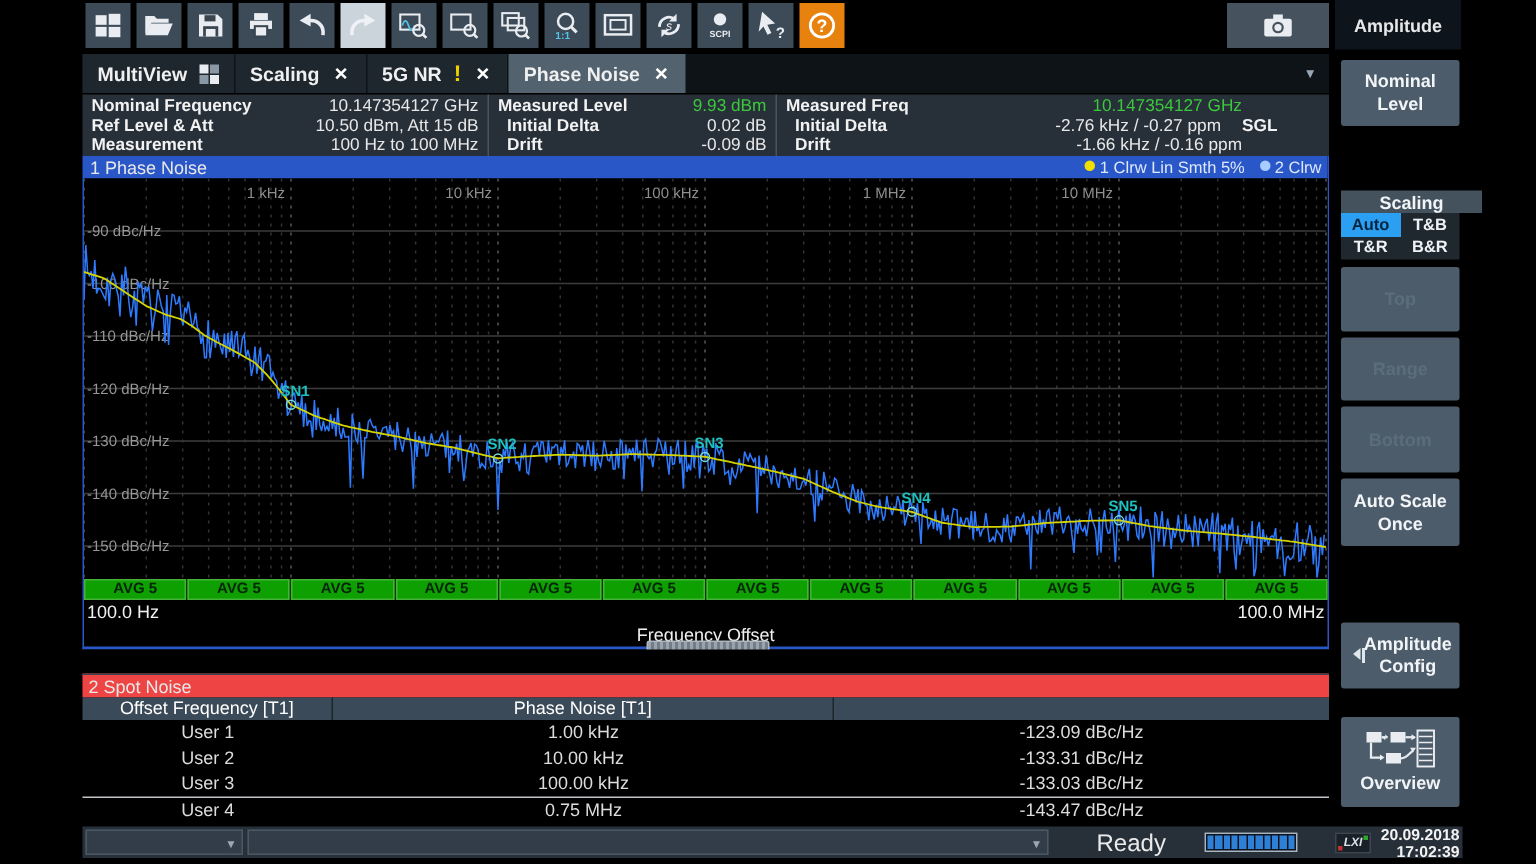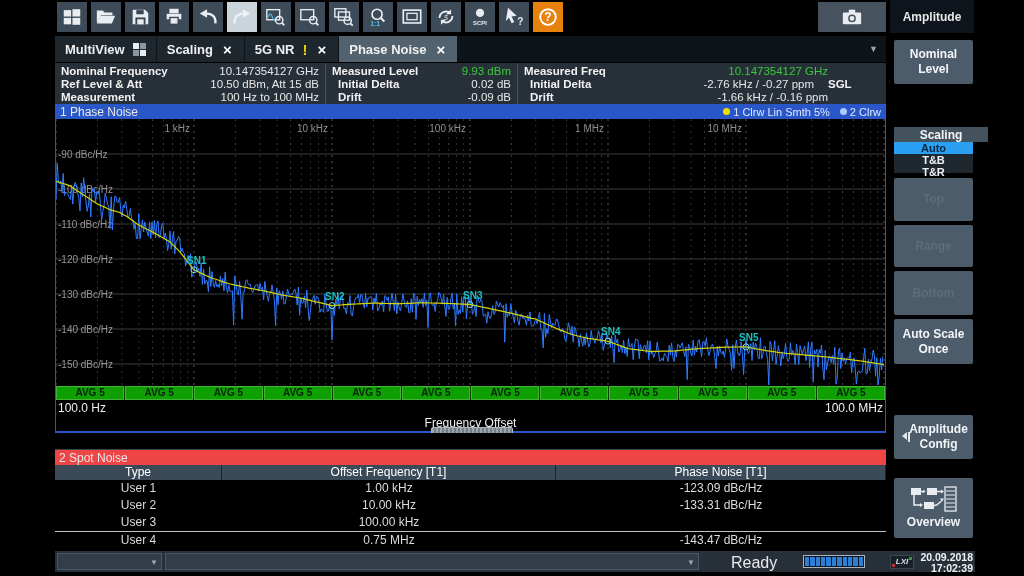--- a/index.html
+++ b/index.html
@@ -52,21 +52,21 @@
   .thead div{font-size:12px;line-height:15px;text-align:center;color:#fff;border-right:1px solid #1c242c;}
   .trow{display:grid;grid-template-columns:167px 334px 330px;height:17px;}
   .trow div{font-size:12px;line-height:17px;text-align:center;color:#dcdcdc;}
   .trow.sep{border-top:1px solid #c0c4c8;}
   
   .skey{left:894px;width:79px;background:#4d5c6a;border-radius:2px;color:#f2f5f8;font-weight:bold;font-size:12px;
         display:flex;align-items:center;justify-content:center;text-align:center;line-height:15px;padding:2px;box-sizing:border-box;}
   .skey.disabled{color:#5c6d7a;}
   #sb-header{left:890px;top:0;width:84px;height:33px;background:#0d141b;display:flex;align-items:center;justify-content:center;font-weight:bold;font-size:12px;}
   #scaling-hd{left:894px;top:127px;width:94px;height:15px;background:#44525e;color:#f2f5f8;font-weight:bold;font-size:12px;display:flex;align-items:center;justify-content:center;}
-  #scaling-grid{left:894px;top:142px;width:79px;height:31px;background:#20282f;display:grid;grid-template-columns:1fr;grid-template-rows:1fr 1fr;}
+  #scaling-grid{left:894px;top:142px;width:79px;height:31px;background:#20282f;display:grid;grid-template-columns:1fr 1fr;grid-template-rows:1fr 1fr;}
   #scaling-grid div{font-size:11px;font-weight:bold;display:flex;align-items:center;justify-content:center;color:#eef2f6;}
   #scaling-grid div.sel{background:#2b9ff2;color:#06263f;}
   .cfg-arrow{position:absolute;left:4px;top:50%;margin-top:-5px;width:0;height:0;border:4px solid transparent;border-right:5px solid #dfe6ec;}
   .cfg-bar{position:absolute;left:14px;top:50%;margin-top:-5px;width:2px;height:10px;background:#dfe6ec;}
   
   #statusbar{left:55px;top:551px;width:920px;height:21px;background:#273039;}
   .sdrop{position:absolute;top:2px;height:17px;background:#323d49;border:1px solid #4a5864;box-sizing:border-box;}
   .sdrop .car{position:absolute;right:3px;top:4px;color:#9aa8b4;font-size:8px;}
   #ready{position:absolute;left:676px;top:3px;font-size:16px;color:#eaeaea;}
   #progress{position:absolute;left:748px;top:4px;width:62px;height:13px;border:1px solid #a8b4be;background:#0d1420;display:flex;gap:1px;padding:1px;box-sizing:border-box;}
@@ -388,38 +388,38 @@
     <span>Frequency Offset</span>
     <div id="drag-handle"></div>
   </div>
 </div>
 
 <div id="win2" class="abs">
   <div id="win2-title">
     <span>2 Spot Noise</span>
   </div>
   <div class="thead">
-      <div>Type</div>
       <div>Offset Frequency [T1]</div>
       <div>Phase Noise [T1]</div>
     </div>
   <div>
       <div class="trow">
         <div>User 1</div>
         <div>1.00 kHz</div>
         <div>-123.09 dBc/Hz</div>
       </div>
       <div class="trow">
         <div>User 2</div>
         <div>10.00 kHz</div>
         <div>-133.31 dBc/Hz</div>
       </div>
       <div class="trow">
         <div>User 3</div>
         <div>100.00 kHz</div>
+        <div>-133.03 dBc/Hz</div>
       </div>
       <div class="trow sep">
         <div>User 4</div>
         <div>0.75 MHz</div>
         <div>-143.47 dBc/Hz</div>
       </div>
       <div class="trow">
         <div>User 5</div>
         <div>10.00 MHz</div>
         <div>-145.12 dBc/Hz</div>

